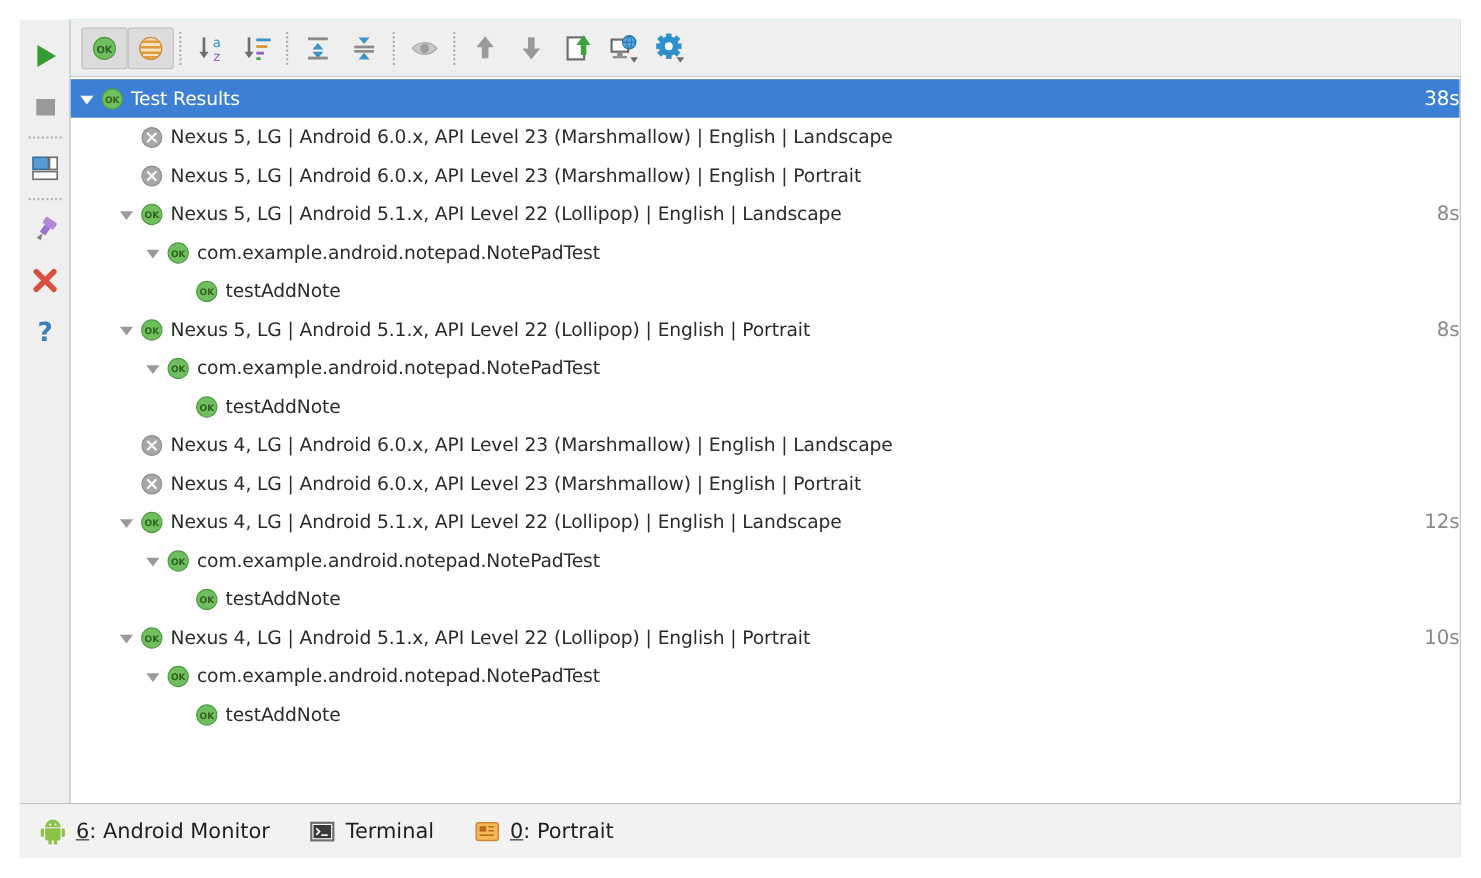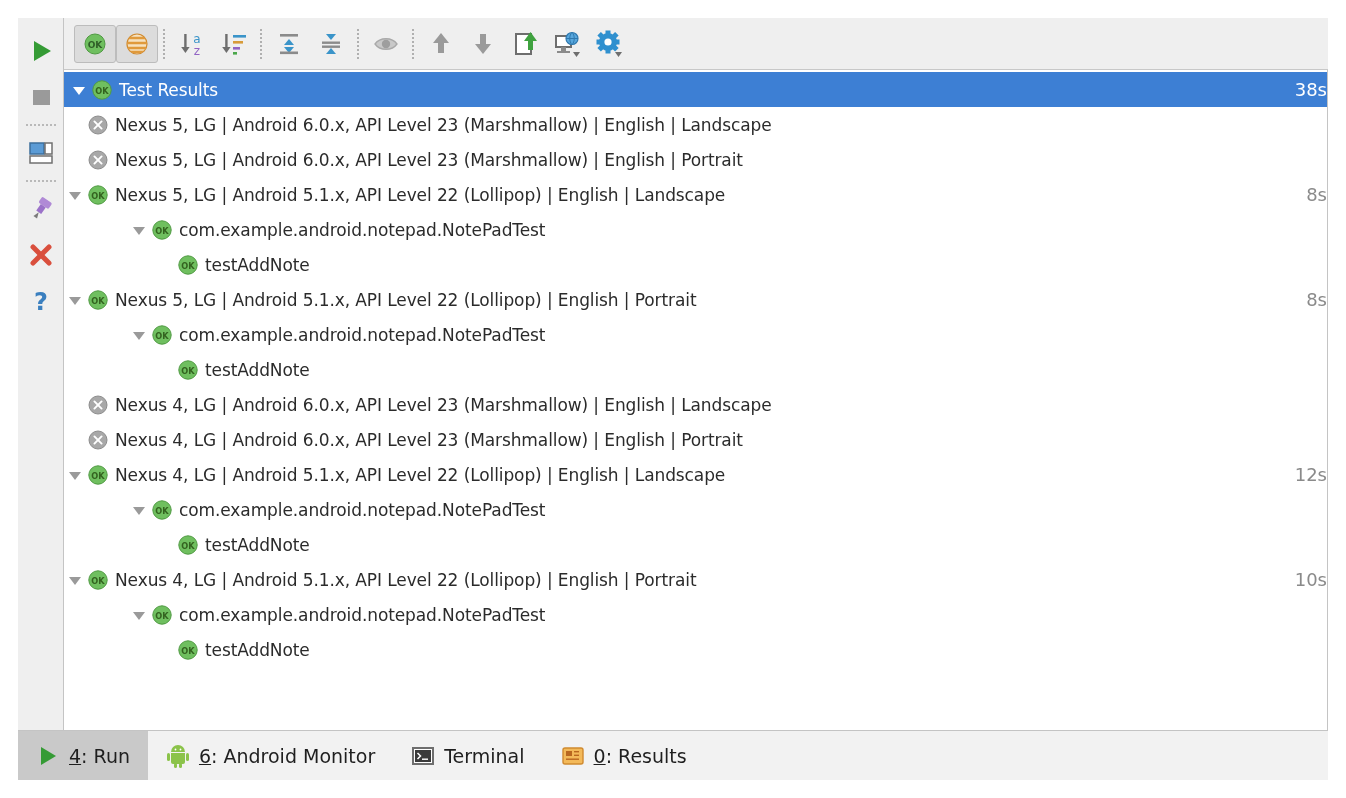--- a/index.html
+++ b/index.html
@@ -145,21 +145,21 @@
   .trow .dur {
     position: absolute;
     right: 0;
     font-size: 18px;
     color: #8a8a8a;
   }
   .trow.sel .dur { color: #ffffff; }
 
   
   .ind0 { padding-left: 4px; }
-  .ind1 { }
+  .ind1 { padding-left: 40px; }
   .ind2 { padding-left: 64px; }
   .ind3 { padding-left: 90px; }
 
   
   .statusbar {
     height: 50px;
     flex: 0 0 50px;
     background: #f2f2f2;
     border-top: 1px solid #c4c4c4;
     display: flex;
@@ -624,28 +624,20 @@
                 </span>
                 <span class="tlabel">testAddNote</span>
               </div>
             </div>
         </div>
 
       </div>
     </div>
 
     <div class="statusbar" id="statusbar">
-        <div class="stab active">
-          <span style="display: flex;">
-            <svg width="24" height="24" viewBox="0 0 24 24">
-              <polygon points="5,3 20,12 5,21" fill="#359b35"></polygon>
-            </svg>
-          </span>
-          <span><span class="mn">4</span><span>: Run</span></span>
-        </div>
         <div class="stab">
           <span style="display: flex;">
             <svg width="24" height="24" viewBox="0 0 24 24">
               <path d="M5,9 h14 v9 a2,2 0 0 1 -2,2 h-10 a2,2 0 0 1 -2,-2 Z" fill="#8bc34a"></path>
               <path d="M5,8 a7,7 0 0 1 14,0 Z" fill="#8bc34a"></path>
               <rect x="1" y="9" width="3" height="8" rx="1.5" fill="#8bc34a"></rect>
               <rect x="20" y="9" width="3" height="8" rx="1.5" fill="#8bc34a"></rect>
               <rect x="8" y="19" width="3" height="5" rx="1.5" fill="#8bc34a"></rect>
               <rect x="13" y="19" width="3" height="5" rx="1.5" fill="#8bc34a"></rect>
               <circle cx="9.5" cy="5.5" r="0.9" fill="#ffffff"></circle>
@@ -668,18 +660,18 @@
         <div class="stab">
           <span style="display: flex;">
             <svg width="24" height="24" viewBox="0 0 24 24">
               <rect x="2" y="4" width="20" height="16" rx="2" fill="#f3b959" stroke="#d08a2f" stroke-width="1.4"></rect>
               <rect x="5" y="7" width="6" height="5" fill="#b9671f"></rect>
               <rect x="13" y="7" width="5" height="1.4" fill="#b9671f"></rect>
               <rect x="13" y="10.6" width="5" height="1.4" fill="#b9671f"></rect>
               <rect x="5" y="14.5" width="13" height="1.4" fill="#b9671f"></rect>
             </svg>
           </span>
-          <span><span class="mn">0</span><span>: Results</span></span>
+          <span><span class="mn">0</span><span>: Portrait</span></span>
         </div>
       </div>
 
   </div>
 </div>
 
 </body></html>

